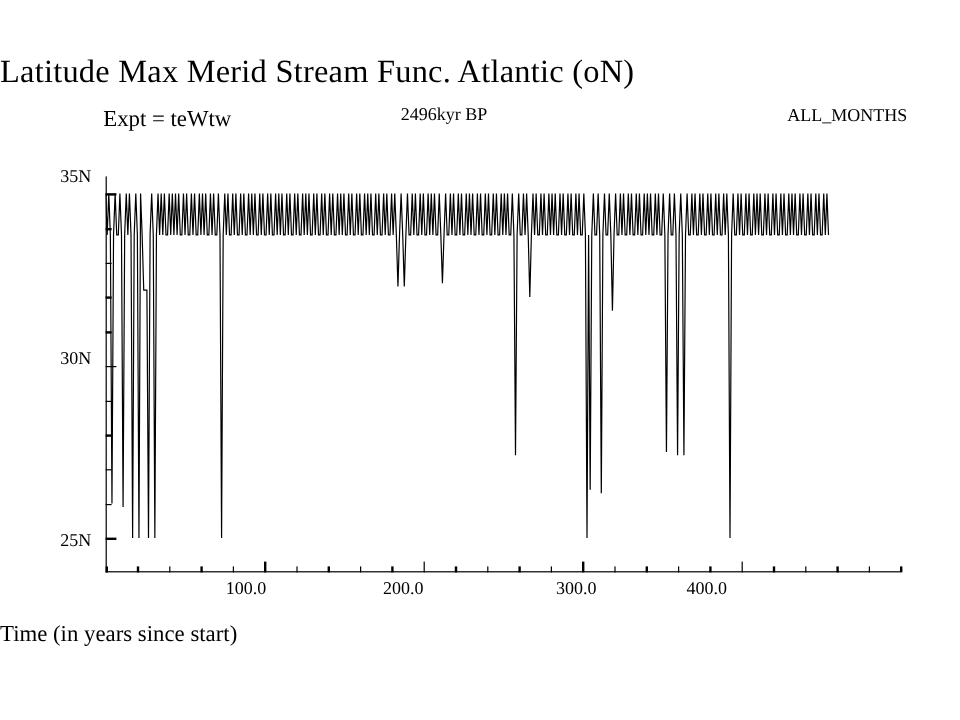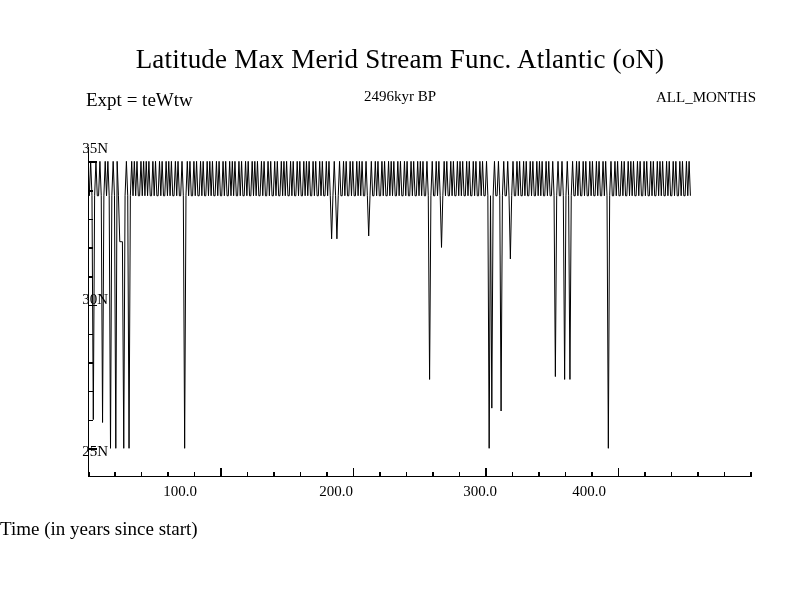--- a/index.html
+++ b/index.html
@@ -17,36 +17,35 @@
   #page {
     position: relative;
     width: 800px;
     height: 600px;
   }
   #chart-title {
     position: absolute;
     left: 0;
     top: 44px;
     width: 800px;
-    text-align: center;
     font-size: 27px;
     font-family: "Liberation Serif", serif;
     letter-spacing: 0.2px;
   }
   #subtitle-left {
     position: absolute;
     left: 86px;
     top: 89px;
     font-size: 19px;
   }
   #subtitle-center {
     position: absolute;
     left: 0;
     top: 88px;
-    width: 800px;
+    width: 740px;
     text-align: center;
     font-size: 15px;
   }
   #subtitle-right {
     position: absolute;
     right: 44px;
     top: 89px;
     font-size: 15px;
     font-family: Liberation Serif, serif;
   }
@@ -67,21 +66,21 @@
     border-bottom: 1.5px solid #000;
     box-sizing: border-box;
   }
   #series-svg {
     position: absolute;
     left: 0;
     top: 0;
   }
   .ytick-label {
     position: absolute;
-    right: 692px;
+    right: 724px;
     font-size: 15px;
     text-align: right;
     white-space: nowrap;
   }
   .xtick-label {
     position: absolute;
     top: 483px;
     font-size: 15px;
     text-align: center;
     white-space: nowrap;
@@ -151,20 +150,20 @@
       <div class="tickmark" style="top: 100.435px; left: 0px; height: 1.5px; width: 5px;"></div>
       <div class="tickmark" style="top: 71.7391px; left: 0px; height: 1.5px; width: 5px;"></div>
       <div class="tickmark" style="top: 43.0435px; left: 0px; height: 1.5px; width: 5px;"></div>
       <div class="tickmark" style="top: 14.3478px; left: 0px; height: 1.5px; width: 9px;"></div>
     </div>
 
   <div class="ytick-label" id="ytick-0" style="top:140px;">35N</div>
   <div class="ytick-label" id="ytick-1" style="top:291px;">30N</div>
   <div class="ytick-label" id="ytick-2" style="top:443px;">25N</div>
 
-  <div class="xtick-label" style="left:140px; width:80px;">100.0</div>
+  <div class="xtick-label" style="left:165px; width:80px;">100.0</div>
   <div class="xtick-label" style="left:296px; width:80px;">200.0</div>
   <div class="xtick-label" style="left:417px; width:80px;text-align:right;">300.0</div>
   <div class="xtick-label" style="left:549px; width:80px;">400.0</div>
 
   <div id="xaxis-title">Time (in years since start)</div>
 
 </div>
 
 </body></html>

